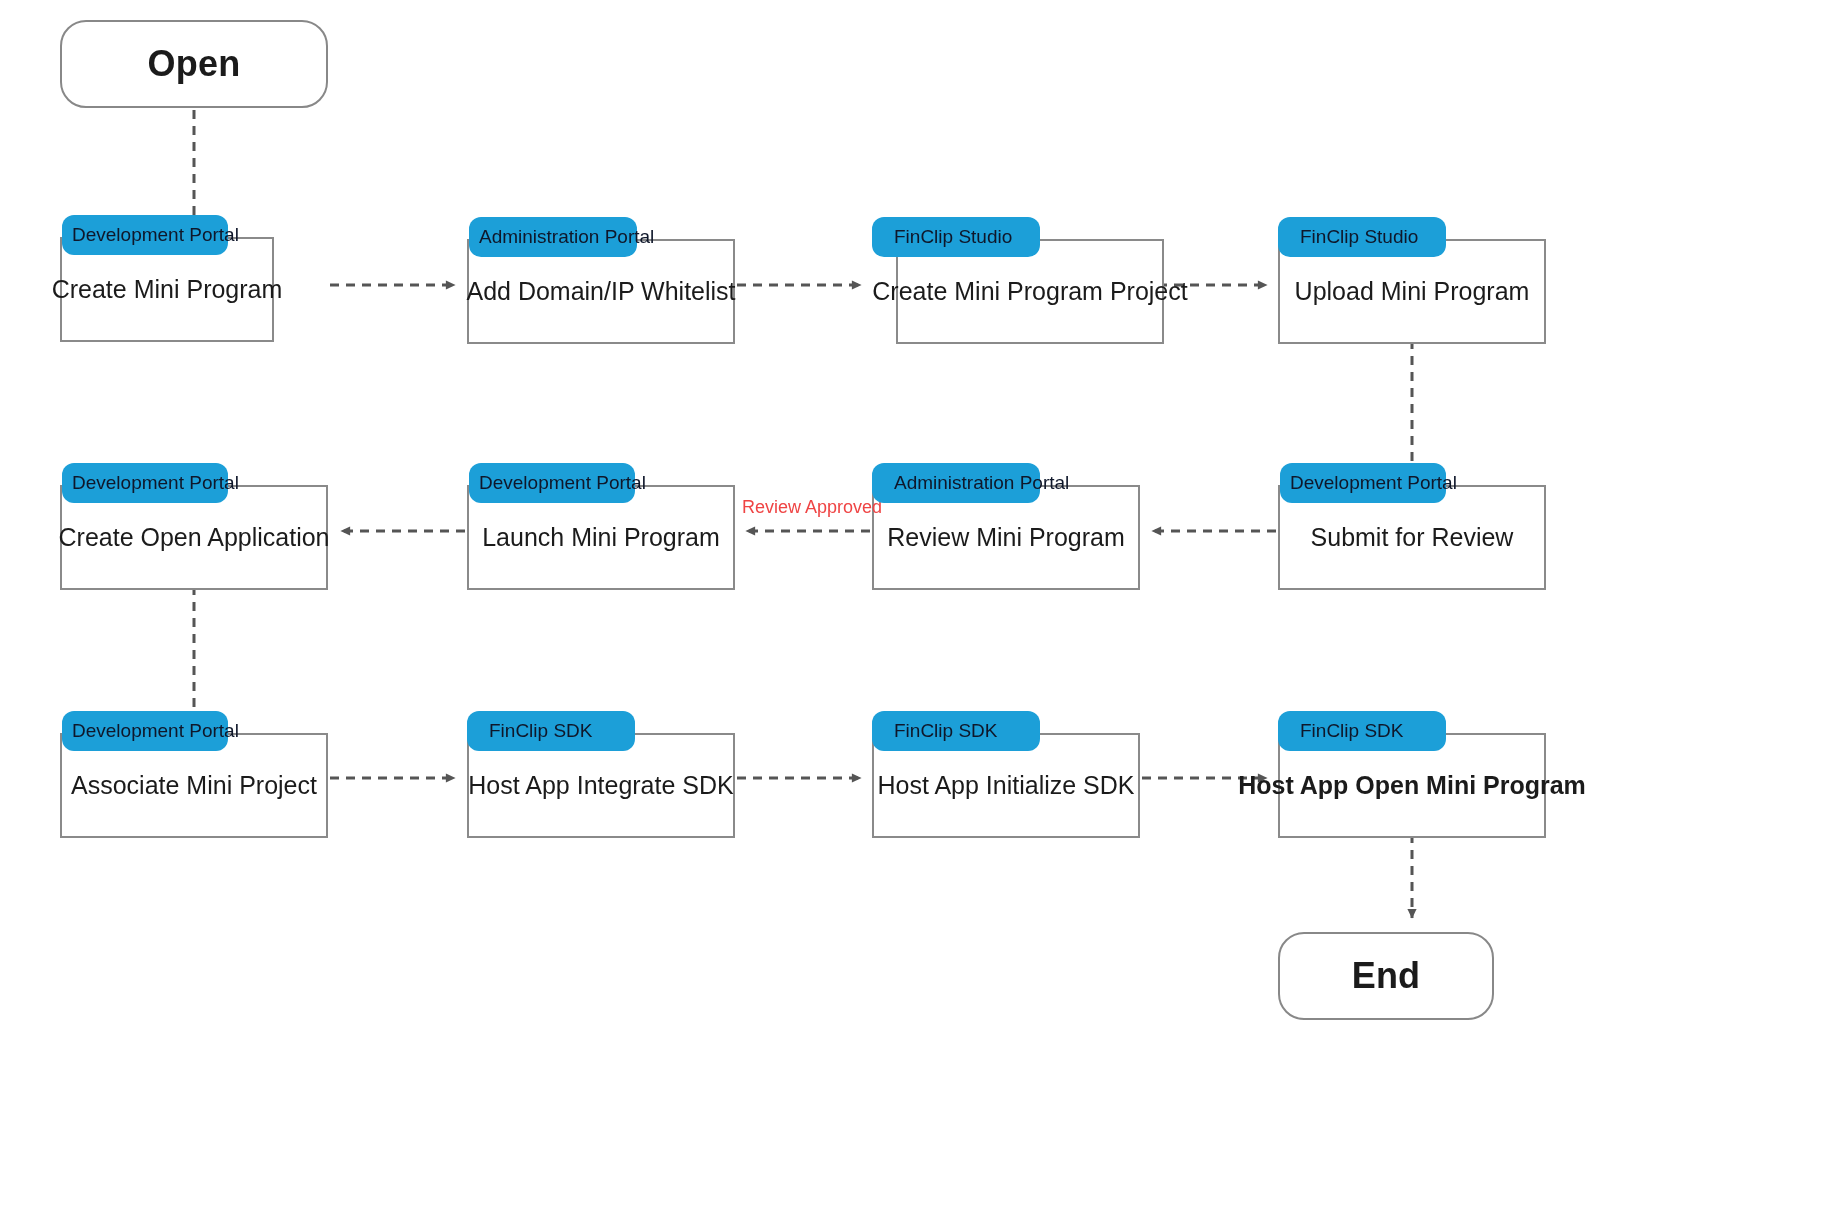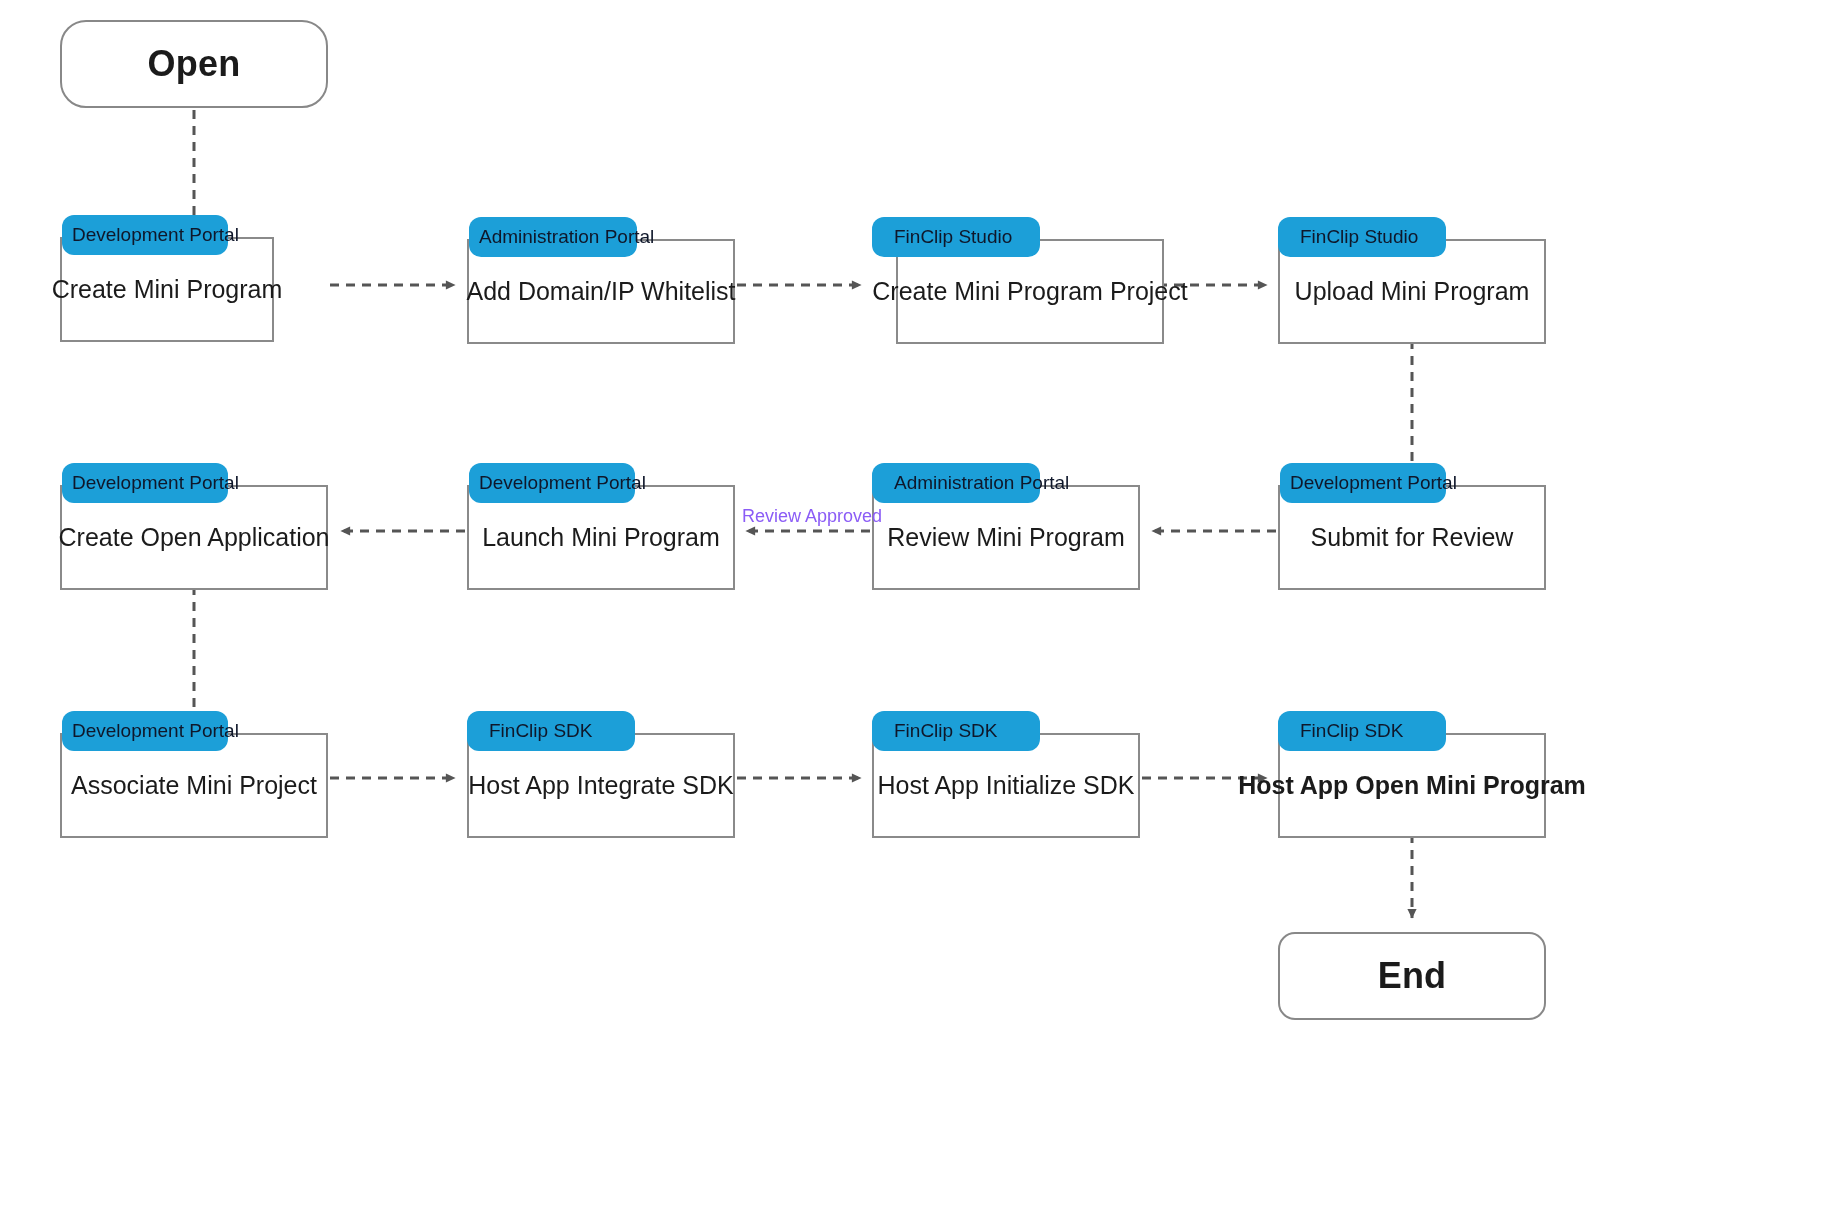--- a/index.html
+++ b/index.html
@@ -85,23 +85,22 @@
     justify-content: flex-start;
   }
   .node .tag.tag-center {
     justify-content: flex-start;
     padding: 0 22px;
   }
 
   .edge-label {
     position: absolute;
     font-size: 18px;
-    color: #8b5cf6;
+    color: #ef4444;
     white-space: nowrap;
-    margin-top: 9px;
   }
 </style>
 </head>
 <body>
 
 <div id="canvas">
 
   <svg id="edges" viewBox="0 0 1832 1206" xmlns="http://www.w3.org/2000/svg">
     <defs>
       <marker id="arrowR" markerWidth="11" markerHeight="11" refX="9.6" refY="5.2" orient="auto" markerUnits="userSpaceOnUse">
@@ -136,21 +135,21 @@
       <path d="M1142,778 L1267,778" marker-end="url(#arrowR)"></path>
 
       <path d="M1412,818 L1412,918" marker-end="url(#arrowD)"></path>
     </g>
   </svg>
 
   <div class="terminal" style="left:60px; top:20px; width:268px; height:88px;">
     <span>Open</span>
   </div>
 
-  <div class="terminal" style="left:1278px; top:932px; width:268px; height:88px;border-radius:17px;">
+  <div class="terminal" style="left:1278px; top:932px; width:216px; height:88px;">
     <span>End</span>
   </div>
 
   <div class="node" style="left:60px; top:215px; width:268px;">
     <div class="tag tag-left" style="width:166px;">
         <span>Development Portal</span>
       </div>
     <div class="box" style="width:214px; height:105px;">
       <span class="box-label">Create Mini Program</span>
     </div>

